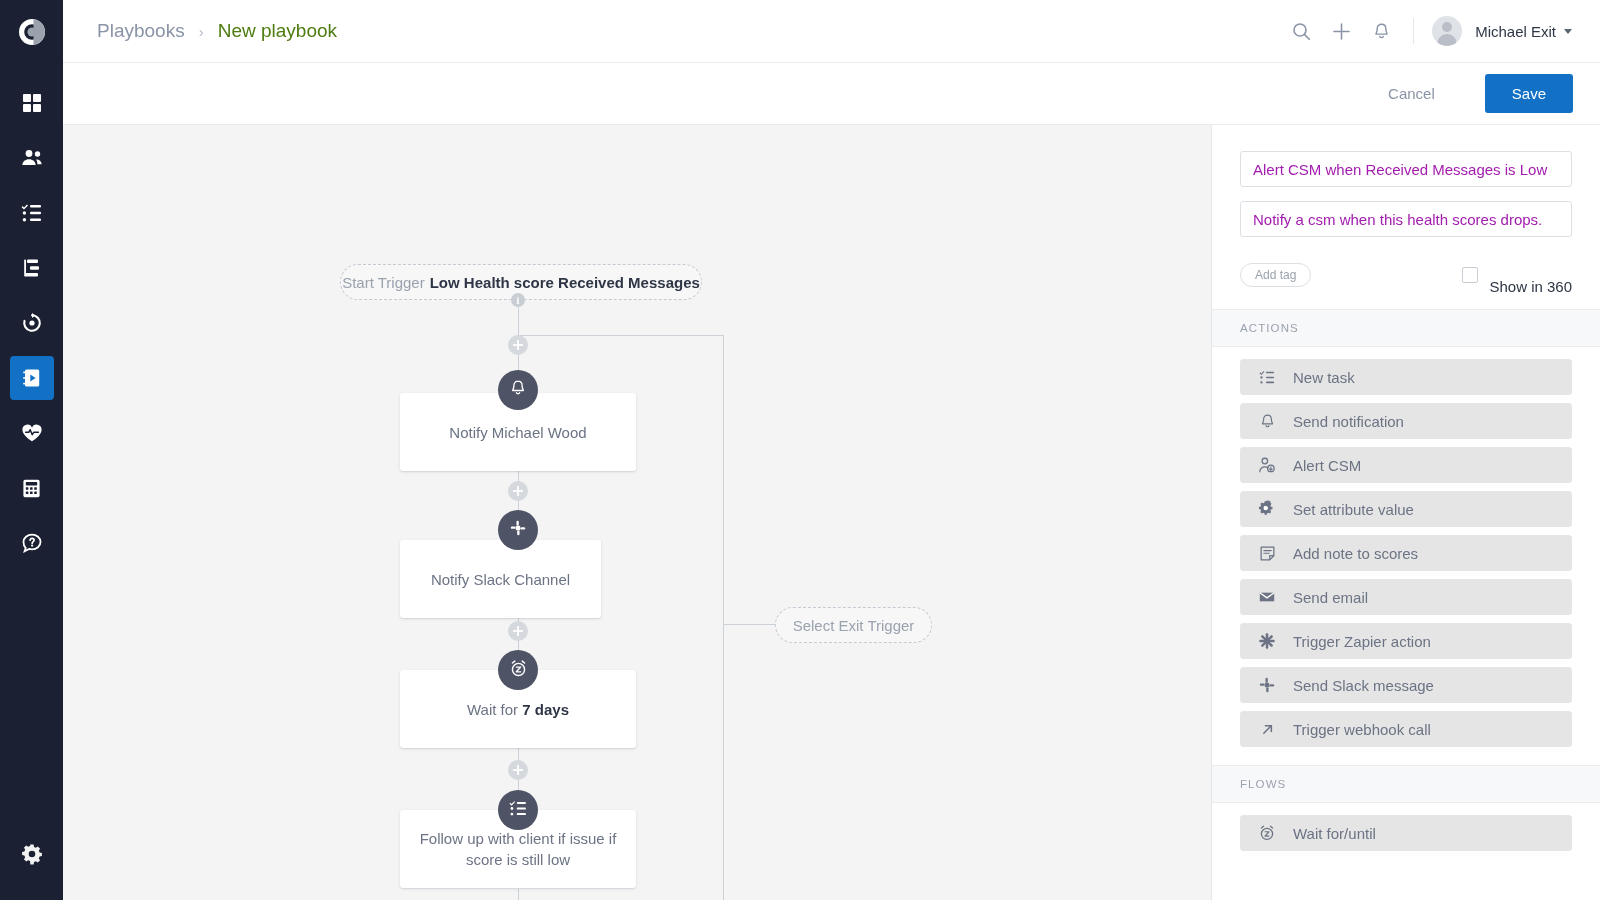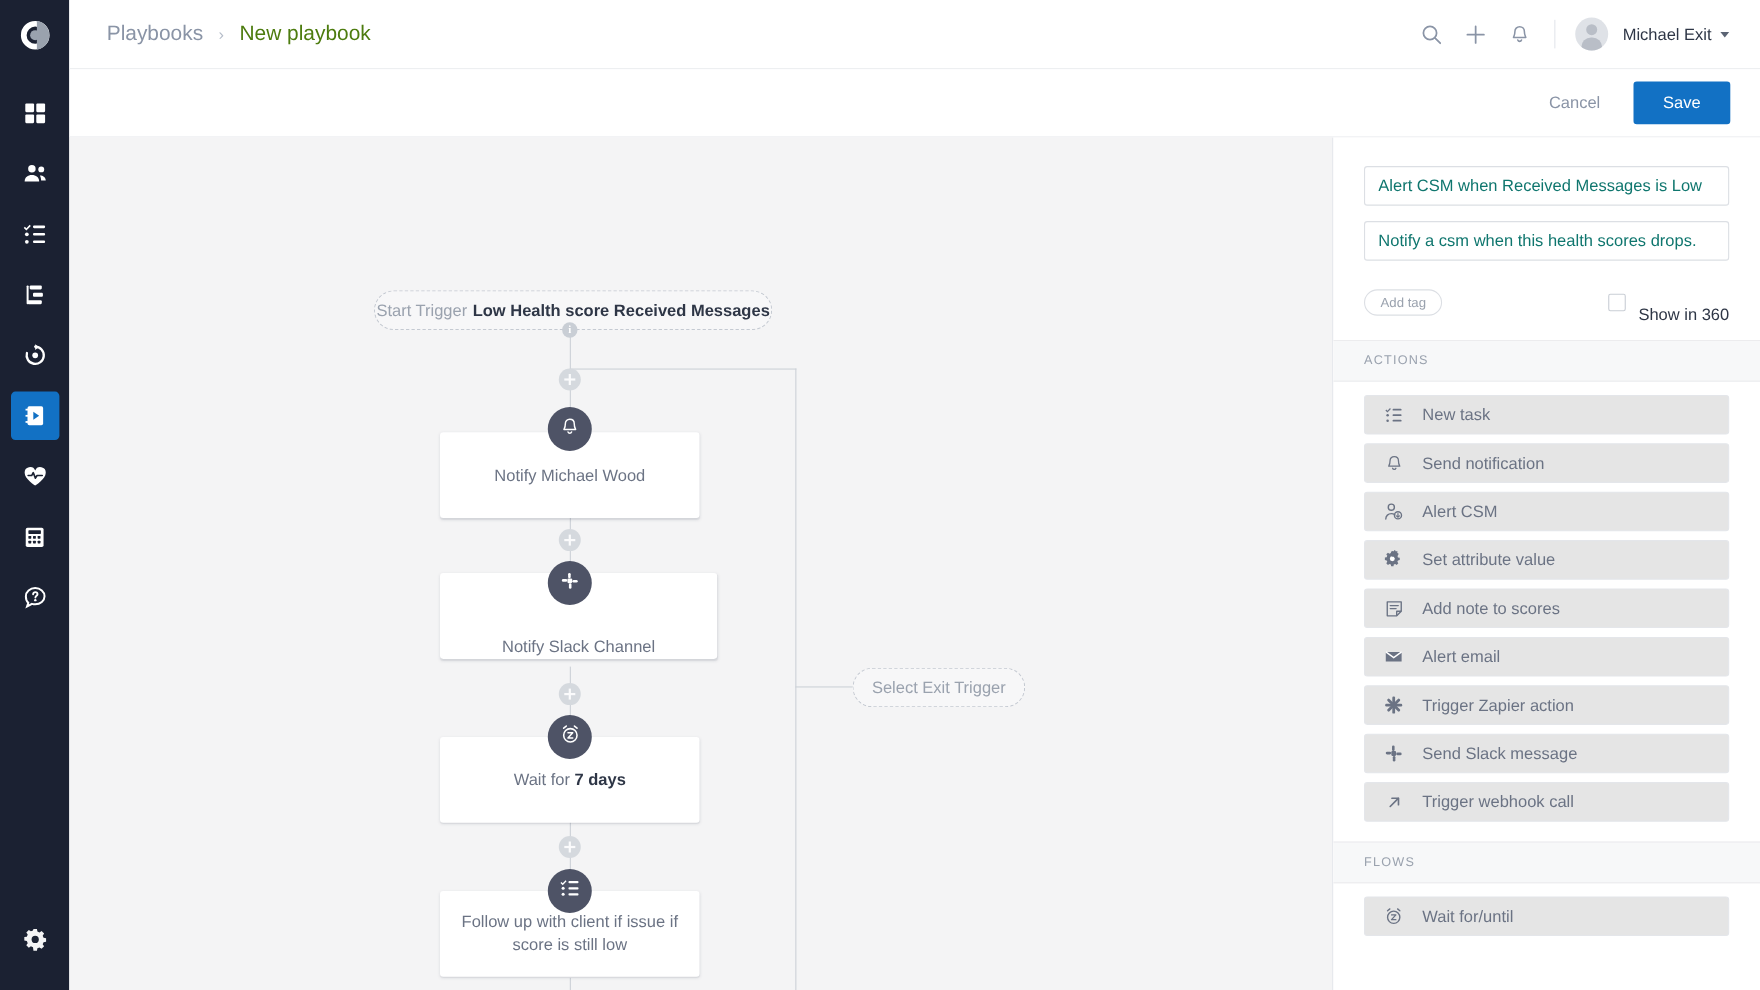--- a/index.html
+++ b/index.html
@@ -80,20 +80,21 @@
     border-left: 4.5px solid transparent; border-right: 4.5px solid transparent;
     border-top: 5px solid #5b6474;
   }
 
   
   .actionbar {
     height: 62px; flex: 0 0 62px; background: #fff;
     border-bottom: 1px solid #e9ebee;
     display: flex; align-items: center; justify-content: flex-end;
     padding-right: 27px;
+    gap: 20px;
   }
   .btn-cancel {
     font-size: 15px; color: #8a94a6; background: none; border: none;
     padding: 9px 16px; cursor: pointer; font-family: inherit;
   }
   .btn-save {
     font-size: 15px; color: #fff; background: #1271c4; border: none;
     border-radius: 3px; padding: 11px 27px; margin-left: 14px;
     cursor: pointer; font-family: inherit;
   }
@@ -171,21 +172,21 @@
     background: #ffffff;
     border-left: 1px solid #e4e6ea;
     height: 100%;
     overflow: hidden;
     display: flex; flex-direction: column;
   }
   .panel-head { padding: 26px 28px 14px 28px; }
   .panel-input {
     width: 100%; height: 36px;
     border: 1px solid #dcdfe4; border-radius: 3px;
-    padding: 0 12px; font-size: 15px; color: #0f766e;
+    padding: 0 12px; font-size: 15px; color: #a21caf;
     font-family: inherit; background: #fff;
     margin-bottom: 14px; outline: none;
   }
   .panel-input::placeholder { color: #9aa2ae; }
   .tag-row { display: flex; align-items: center; margin-top: 3px; }
   .tag-pill {
     border: 1px solid #dcdfe4; border-radius: 20px;
     font-size: 12px; color: #9aa2ae; padding: 4px 14px;
     background: #fff; cursor: pointer; font-family: inherit;
   }
@@ -431,21 +432,21 @@
         </div>
         <div class="node-badge" style="left:435px; top:245px;">
           <span>
             <svg width="18" height="18" viewBox="0 0 19 19">
                 <path d="M9.5 2.3c-2.6 0-4.3 1.9-4.3 4.4 0 3.7-1.3 4.6-1.3 5.4h11.2c0-.8-1.3-1.7-1.3-5.4 0-2.5-1.7-4.4-4.3-4.4z" stroke="#fff" stroke-width="1.4" fill="none" stroke-linejoin="round"></path>
                 <path d="M7.8 14.4a1.8 1.8 0 0 0 3.4 0" stroke="#fff" stroke-width="1.4" fill="none" stroke-linecap="round"></path>
               </svg>
           </span>
         </div>
 
-        <div class="node-card" style="left:337px; top:396px; width:252px; height:78px;align-items:flex-end;">
+        <div class="node-card" style="left:337px; top:415px; width:201px; height:78px;">
           <span class="node-label">Notify Slack Channel</span>
         </div>
         <div class="node-badge" style="left:435px; top:385px;">
           <span>
             <svg width="18" height="18" viewBox="0 0 20 20" fill="#fff">
               <rect x="2" y="8.3" width="5.4" height="2.6" rx="1.3"></rect>
                 <rect x="8.3" y="2" width="2.6" height="5.4" rx="1.3"></rect>
               <rect x="12.6" y="9.1" width="5.4" height="2.6" rx="1.3"></rect>
                 <rect x="9.1" y="12.6" width="2.6" height="5.4" rx="1.3"></rect>
               <rect x="7.6" y="7.6" width="4.8" height="4.8" rx="1.1"></rect>
@@ -561,21 +562,21 @@
               <span class="panel-item-label">Add note to scores</span>
             </div>
 
             <div class="panel-item">
               <span class="panel-item-icon">
                 <svg width="18" height="18" viewBox="0 0 20 20" fill="#6b7384">
                     <path d="M2 5.2h16v9.6H2z" rx="1"></path>
                     <path d="M2 5.2 10 11l8-5.8" stroke="#fff" stroke-width="1.5" fill="none"></path>
                   </svg>
               </span>
-              <span class="panel-item-label">Alert email</span>
+              <span class="panel-item-label">Send email</span>
             </div>
 
             <div class="panel-item">
               <span class="panel-item-icon">
                 <svg width="18" height="18" viewBox="0 0 20 20" fill="#6b7384">
                     <rect x="8.6" y="1.4" width="2.8" height="17.2" rx="1.2"></rect>
                     <rect x="1.4" y="8.6" width="17.2" height="2.8" rx="1.2"></rect>
                     <rect x="8.6" y="1.4" width="2.8" height="17.2" rx="1.2" transform="rotate(45 10 10)"></rect>
                     <rect x="8.6" y="1.4" width="2.8" height="17.2" rx="1.2" transform="rotate(-45 10 10)"></rect>
                   </svg>

